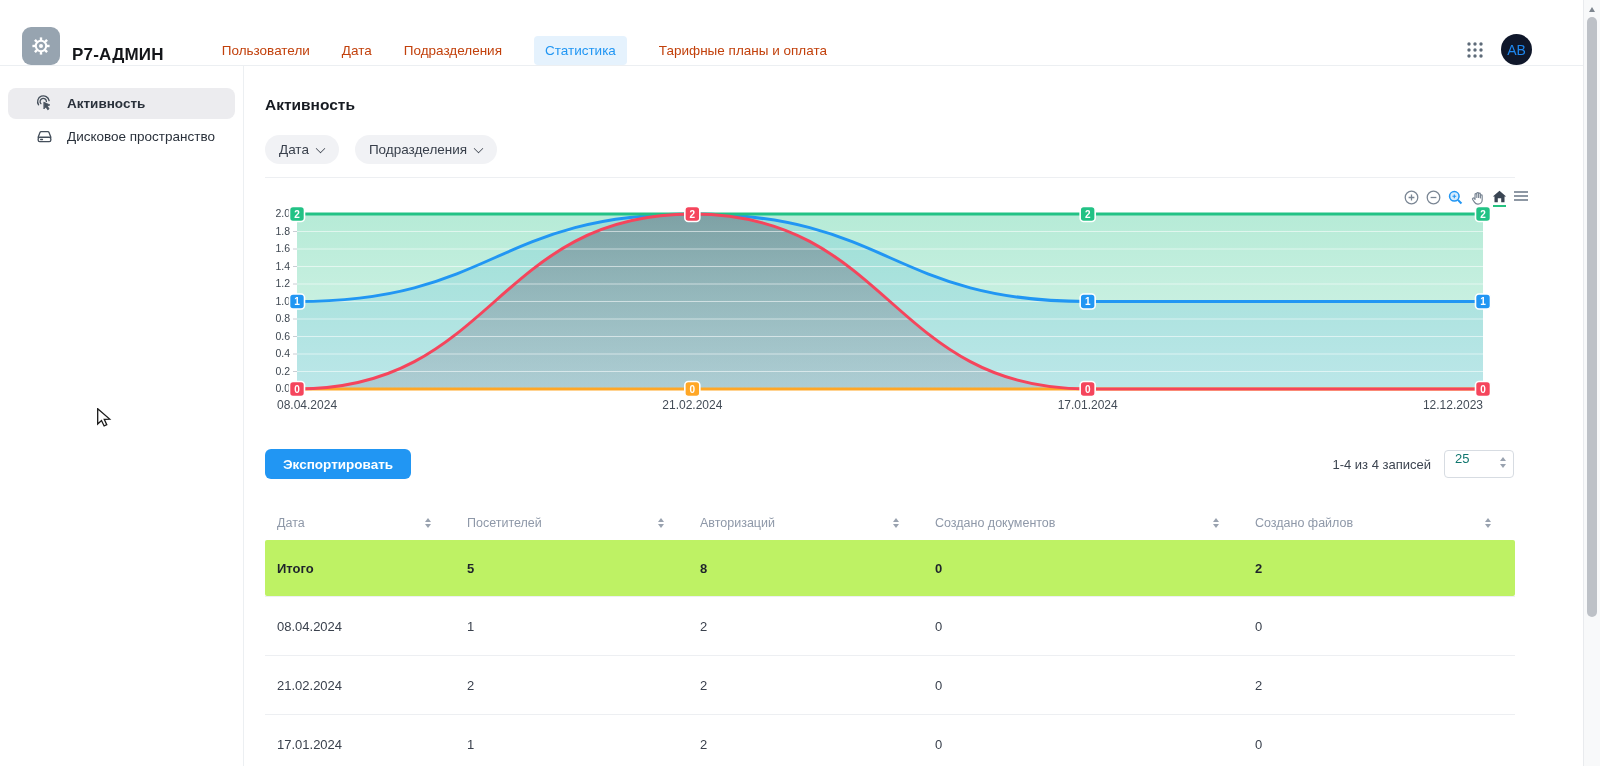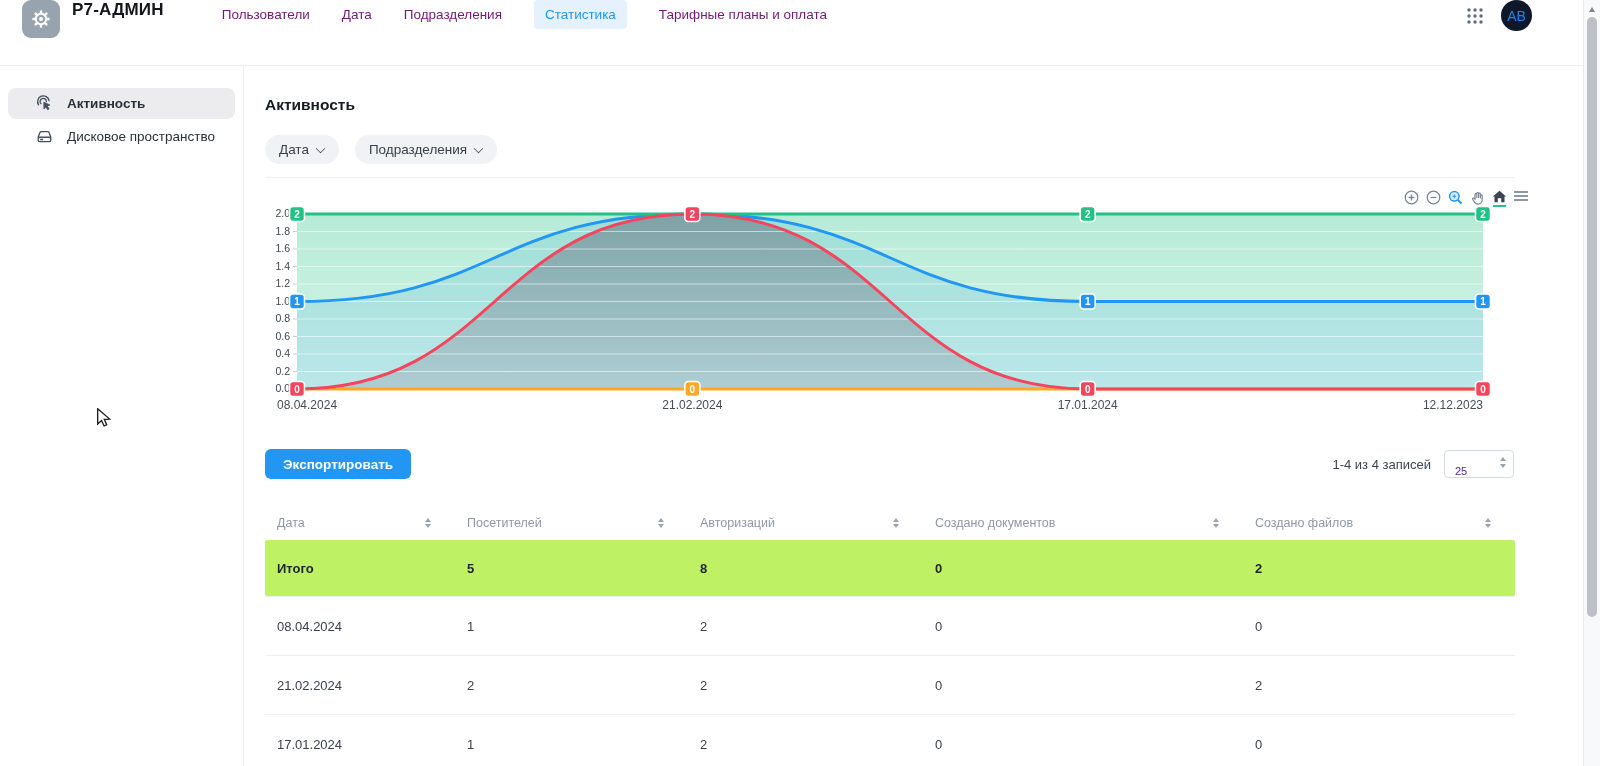--- a/index.html
+++ b/index.html
@@ -1,22 +1,22 @@
 <!DOCTYPE html>
 <html><head>
 <meta charset="utf-8">
 <style>
   html,body{margin:0;padding:0;background:#fff;font-family:"Liberation Sans",sans-serif;}
   #app{position:relative;width:1600px;height:766px;overflow:hidden;background:#fff;}
   
-  #hdr{position:absolute;left:0;top:0;width:1600px;height:65px;background:#fff;border-bottom:1px solid #ECEFF2;display:flex;align-items:flex-start;z-index:6;}
+  #hdr{position:absolute;left:0;top:0;width:1600px;height:65px;background:#fff;border-bottom:1px solid #ECEFF2;display:flex;align-items:flex-end;z-index:6;}
   .logo-box{width:38px;height:38px;border-radius:9px;background:#97A4B0;margin-left:22px;display:flex;align-items:center;justify-content:center;flex:0 0 auto;}
   .logo-text{font-weight:bold;font-size:17px;color:#14161A;margin-left:12px;letter-spacing:.2px;}
   #main-nav{display:flex;margin-left:58px;gap:32px;align-items:center;}
-  .nav-item{font-size:13.5px;color:#701a75;padding:7px 0;cursor:pointer;white-space:nowrap;}
+  .nav-item{font-size:13.5px;color:#c2410c;padding:7px 0;cursor:pointer;white-space:nowrap;}
   .nav-item.active{color:#2196F3;background:#E5F2FD;border-radius:4px;padding:7px 11px;}
   #hdr-right{margin-left:auto;margin-right:68px;display:flex;align-items:center;gap:17px;}
   .apps-icon{width:18px;height:18px;display:flex;}
   .avatar{width:31px;height:31px;border-radius:50%;background:#0f172a;color:#1E88F0;font-weight:normal;font-size:14px;display:flex;align-items:center;justify-content:center;}
   
   #sidebar{position:absolute;left:0;top:66px;width:243px;bottom:0;background:#fff;padding-top:20px;box-sizing:border-box;}
   #side-divider{position:absolute;left:243px;top:66px;bottom:0;width:1px;background:#ECEFF2;}
   .side-item{display:flex;align-items:center;height:31px;margin:2px 8px;border-radius:8px;padding-left:27px;gap:13px;cursor:pointer;}
   .side-item.active{background:#ECECEF;}
   .side-item .lbl{font-size:13.5px;color:#2A313B;}
@@ -33,21 +33,21 @@
   .tb{width:18px;height:18px;display:flex;flex-direction:column;align-items:center;cursor:pointer;}
   .tb .ul{width:13px;height:2px;background:#26C281;margin-top:1px;}
   #chart{position:absolute;left:21px;top:140px;width:1250px;height:212px;}
   #legend{position:absolute;left:21px;top:352px;width:1250px;display:flex;justify-content:center;gap:15px;}
   .leg-item{display:flex;align-items:center;gap:5px;cursor:pointer;}
   .leg-dot{width:10px;height:10px;border-radius:50%;}
   .leg-lbl{font-size:11.5px;color:#5A6572;}
   .export-btn{position:absolute;left:21px;top:383px;height:30px;background:#2196F3;color:#fff;font-weight:bold;font-size:13.5px;border:none;border-radius:6px;padding:0 18px;cursor:pointer;font-family:"Liberation Sans",sans-serif;}
   .records-row{position:absolute;right:86px;top:383px;height:30px;display:flex;align-items:center;gap:13px;}
   .records-txt{font-size:13px;color:#3C4450;text-align:right;}
-  .page-size{position:relative;width:70px;height:28px;border:1px solid #D7DCE2;border-radius:4px;box-sizing:border-box;display:flex;align-items:flex-end;padding-left:10px;font-size:11px;color:#4c1d95;cursor:pointer;background:#fff;}
+  .page-size{position:relative;width:70px;height:28px;border:1px solid #D7DCE2;border-radius:4px;box-sizing:border-box;display:flex;align-items:flex-start;padding-left:10px;font-size:13px;color:#0f766e;cursor:pointer;background:#fff;}
   .spin{position:absolute;right:7px;top:6px;display:flex;flex-direction:column;gap:2.5px;}
   .tri-u{width:0;height:0;border-left:3.5px solid transparent;border-right:3.5px solid transparent;border-bottom:4.5px solid #99A2AF;}
   .tri-d{width:0;height:0;border-left:3.5px solid transparent;border-right:3.5px solid transparent;border-top:4.5px solid #99A2AF;}
   
   #table{position:absolute;left:21px;top:440px;width:1250px;}
   .trow{display:grid;grid-template-columns:190px 233px 235px 320px 1fr;align-items:center;padding:0 12px;box-sizing:border-box;}
   .thead{height:34px;}
   .th{display:flex;align-items:center;justify-content:space-between;padding-right:36px;color:#8E98A8;font-size:12.5px;cursor:pointer;}
   .th:last-child{padding-right:12px;}
   .sort{display:flex;flex-direction:column;gap:2px;}

